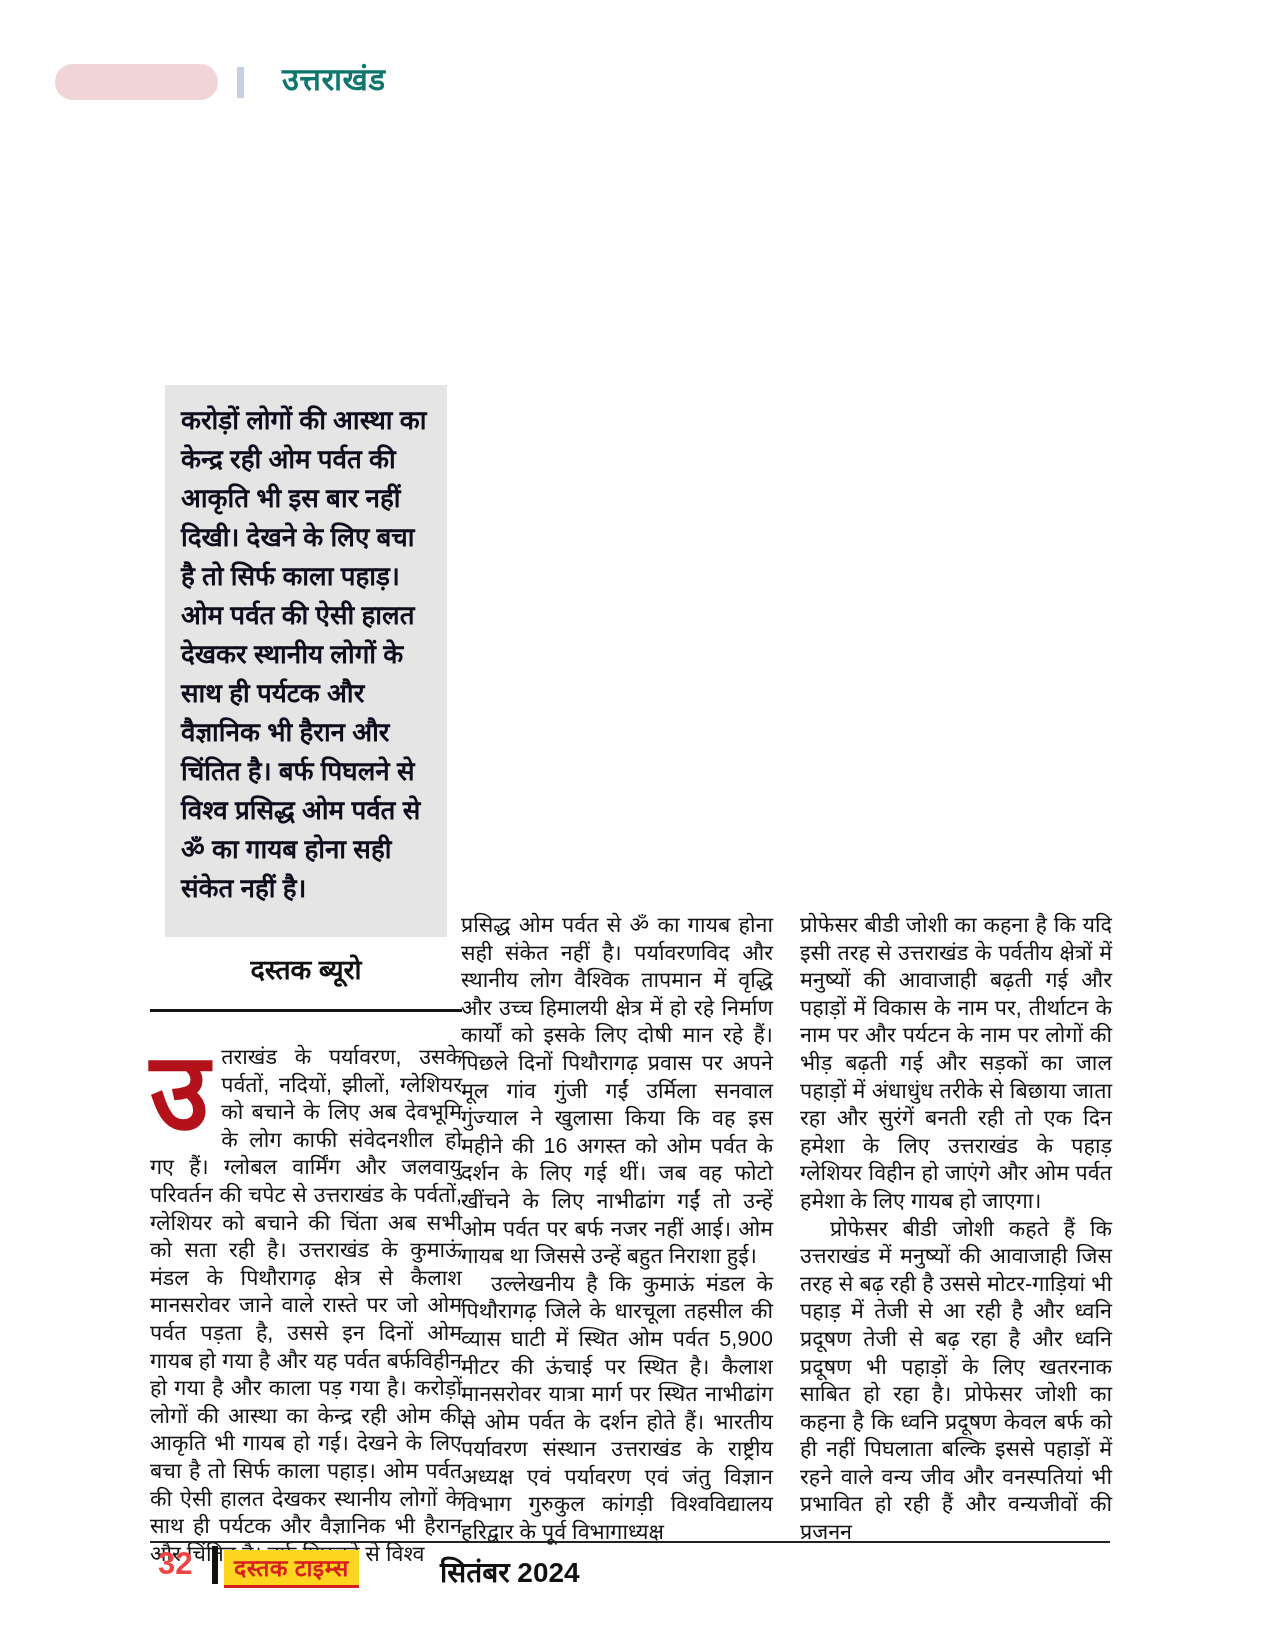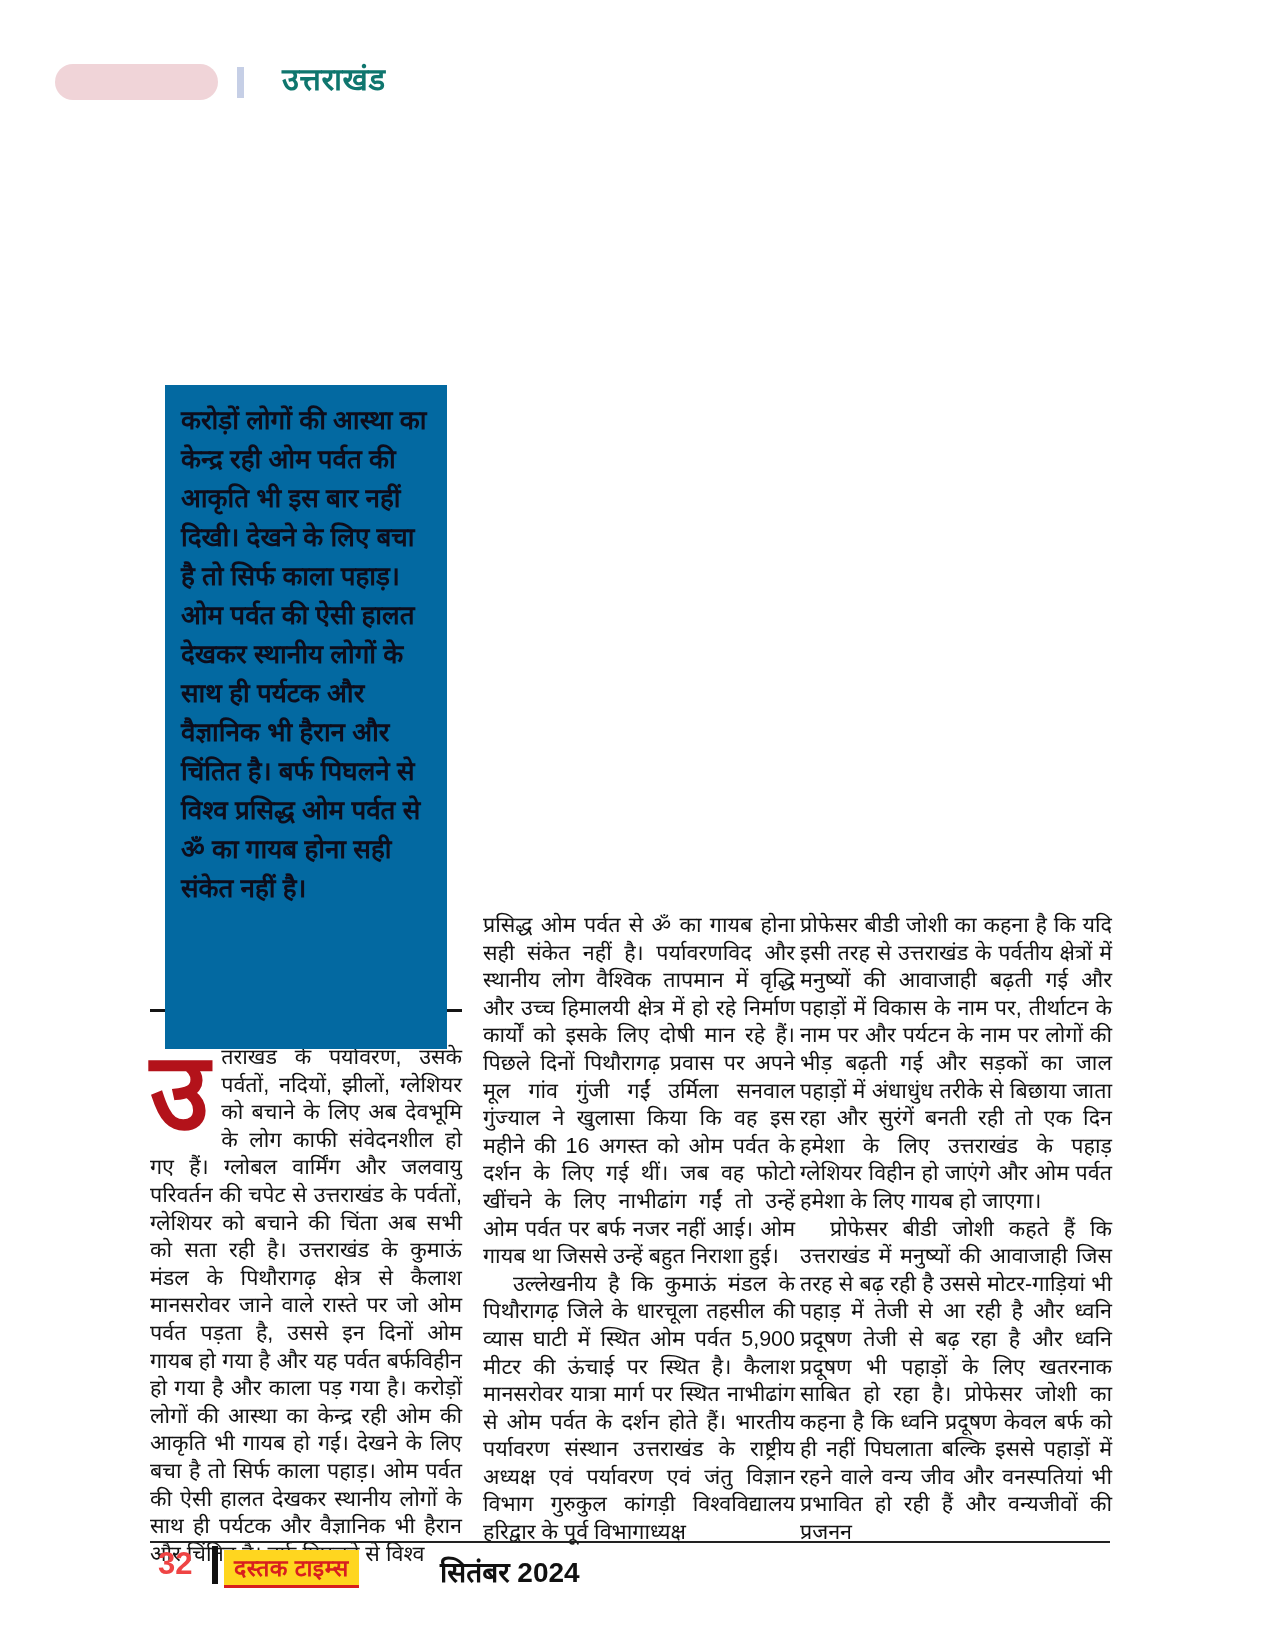--- a/index.html
+++ b/index.html
@@ -40,35 +40,35 @@
     clip-path:polygon(88% 70%, 99% 78%, 99% 92%, 90% 84%); }
   .grass { background:linear-gradient(160deg,#9db54e 0%,#6f8f35 40%,#43621f 100%);
     clip-path:polygon(0 73%, 13% 78%, 32% 90%, 47% 100%, 0 100%); }
   .grass-light { background:#c8d46a; filter:blur(8px); opacity:.7;
     clip-path:polygon(0 76%, 10% 80%, 22% 88%, 0 92%); }
   
   .headline { position:absolute; left:0; top:38px; width:100%; text-align:center;
     font-weight:bold; color:#f7f42a; font-size:71px; line-height:103px;
     text-shadow:2px 2px 0 rgba(40,60,20,.18); letter-spacing:1px; }
   
-  .lead-box { position:absolute; left:165px; top:385px; width:282px; height:664px;
-    background:#0369a1; padding:16px 14px 10px 16px; z-index:5; }
+  .lead-box { position:absolute; left:165px; top:385px; width:282px; height:552px;
+    background:#e5e5e5; padding:16px 14px 10px 16px; z-index:5; }
   .lead-box p { font-size:26px; line-height:39px; font-weight:bold; color:#0d0d1c;
     text-align:left; }
   
   .byline { position:absolute; left:150px; top:950px; width:312px; text-align:center;
     font-size:27px; color:#111; font-weight:600; }
   .byline-rule { position:absolute; left:150px; top:1009px; width:312px; height:0;
     border-top:3px solid #151515; }
   
   .col { position:absolute; width:312px; font-size:21.5px; line-height:27.6px;
     color:#131313; text-align:justify; }
   .col p + p { text-indent:30px; }
   .col1 { left:150px; top:1044px; height:450px; }
-  .col2 { left:483px; top:912px; height:585px; }
+  .col2 { left:461px; top:912px; height:585px; }
   .col3 { left:800px; top:912px; height:585px; }
   .dropcap { float:left; font-size:108px; line-height:86px; font-weight:bold;
     color:#b3121a; padding:6px 12px 0 0; font-family:"Liberation Serif","DejaVu Serif",serif; }
   
   .foot-rule { position:absolute; left:150px; top:1541px; width:960px; height:0;
     border-top:2px solid #222; }
   .foot-num { position:absolute; left:158px; top:1546px; font-size:31px; font-weight:800;
     color:#ef4444; font-family:"Liberation Sans","DejaVu Sans",sans-serif; }
   .foot-bar { position:absolute; left:212px; top:1546px; width:6px; height:38px; background:#111; }
   .foot-logo { position:absolute; left:224px; top:1550px; background:#ffd61f;

